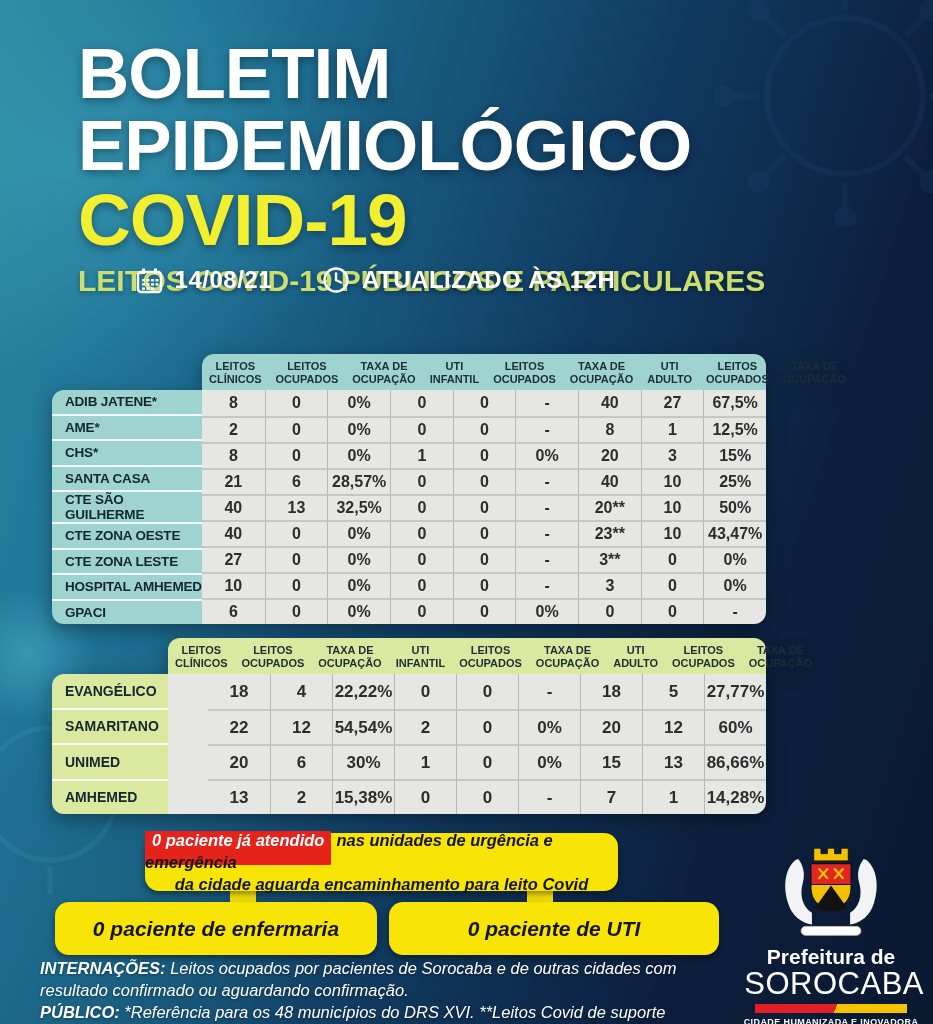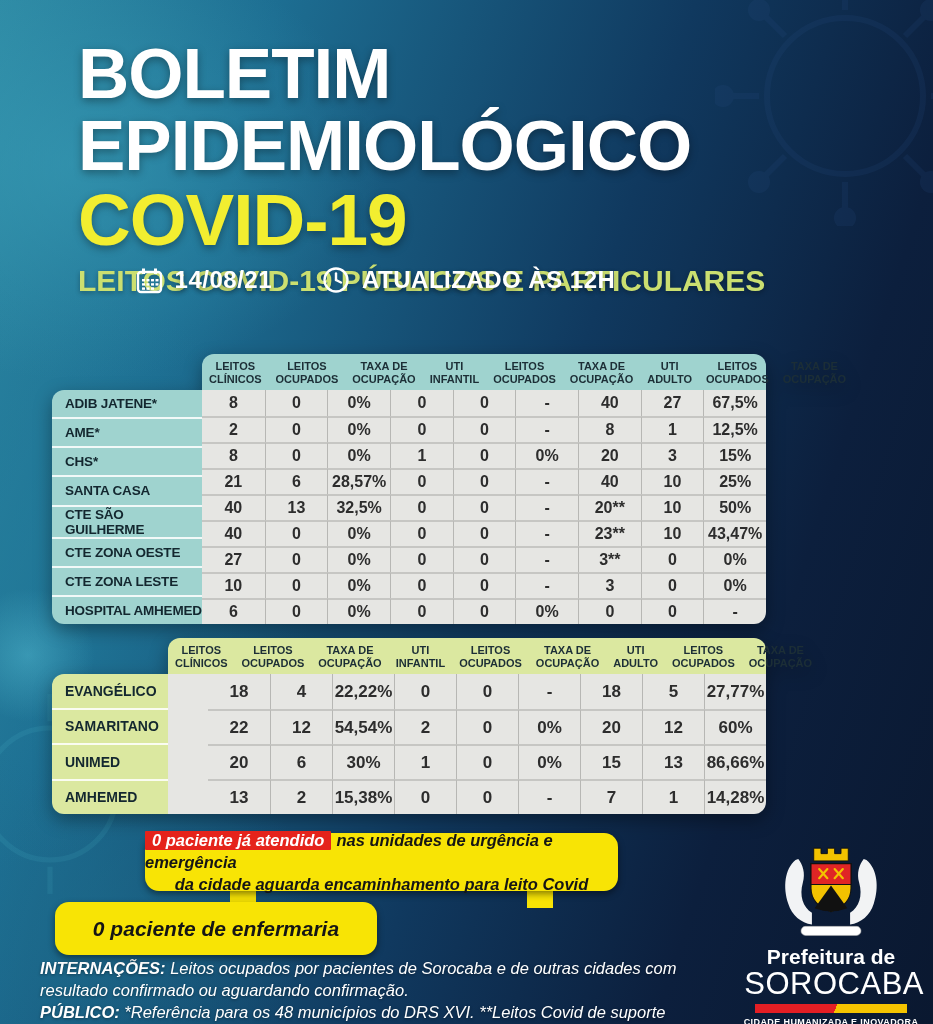--- a/index.html
+++ b/index.html
@@ -53,21 +53,21 @@
   .ptable--private .cell{font-size:17px;}
   .cell:not(:nth-child(9n+1)){border-left:1px solid #b7b7b4;}
   .cell:nth-child(n+10){border-top:2px solid #c6c6c3;}
 
   
   .callout-banner{position:absolute;left:145px;top:833px;width:473px;height:58px;
     background:var(--c-yellow,#f8e405);border-radius:14px;z-index:2;
     display:flex;flex-direction:column;justify-content:center;align-items:center;
     font-style:italic;font-weight:bold;font-size:16.5px;color:#151515;line-height:1.35;
     box-shadow:0 3px 7px rgba(0,0,0,.45);}
-  .callout-banner .chip{background:var(--c-red,#e5231b);color:#fff;padding:0 7px 1px;margin-right:5px;border-radius:1px;}
+  .callout-banner .chip{background:var(--c-red,#e5231b);color:#fff;padding:0 7px 16px;margin-right:5px;border-radius:1px;}
   .connector{position:absolute;width:26px;height:30px;background:var(--c-yellow,#f8e405);z-index:1;}
   .connector--left{left:230px;top:878px;}
   .connector--right{left:527px;top:878px;}
   .callout-box{position:absolute;top:902px;height:53px;background:var(--c-yellow,#f8e405);
     border-radius:14px;z-index:2;display:flex;align-items:center;justify-content:center;
     font-style:italic;font-weight:bold;font-size:21px;color:#151515;box-shadow:0 3px 7px rgba(0,0,0,.45);}
   .callout-box--left{left:55px;width:322px;}
   .callout-box--right{left:389px;width:330px;}
 
   
@@ -172,20 +172,21 @@
     <div class="t-body">
       <div class="t-labels">
           <div class="lcell">ADIB JATENE*</div>
           <div class="lcell">AME*</div>
           <div class="lcell">CHS*</div>
           <div class="lcell">SANTA CASA</div>
           <div class="lcell">CTE SÃO GUILHERME</div>
           <div class="lcell">CTE ZONA OESTE</div>
           <div class="lcell">CTE ZONA LESTE</div>
           <div class="lcell">HOSPITAL AMHEMED</div>
+          <div class="lcell">GPACI</div>
         </div>
       <div class="t-grid">
           <div class="cell">8</div>
           <div class="cell">0</div>
           <div class="cell">0%</div>
           <div class="cell">0</div>
           <div class="cell">0</div>
           <div class="cell">-</div>
           <div class="cell">40</div>
           <div class="cell">27</div>
@@ -326,20 +327,21 @@
     </div>
   </section>
 
   <div class="connector connector--left"></div>
   <div class="connector connector--right"></div>
   <div class="callout-banner">
     <div><span class="chip">0 paciente já atendido</span><span>nas unidades de urgência e emergência</span></div>
     <div>da cidade aguarda encaminhamento para leito Covid</div>
   </div>
   <div class="callout-box callout-box--left">0 paciente de enfermaria</div>
+  <div class="callout-box callout-box--right">0 paciente de UTI</div>
 
   <div class="notes">
     <p class="nline"><b>INTERNAÇÕES:</b><span> Leitos ocupados por pacientes de Sorocaba e de outras cidades com resultado confirmado ou aguardando confirmação.</span></p>
     <p class="nline"><b>PÚBLICO:</b><span> *Referência para os 48 municípios do DRS XVI. **Leitos Covid de suporte ventilatório avançado.</span></p>
   </div>
 
   <div class="logo">
     <svg class="crest" width="122" height="100" viewBox="0 0 122 110">
       <path d="M22,22 C10,32 8,52 14,70 C18,83 28,91 40,93 L40,80 C30,74 26,61 30,47 C33,37 30,27 25,21 Z" fill="#fff" opacity=".95"></path>
       <path d="M100,22 C112,32 114,52 108,70 C104,83 94,91 82,93 L82,80 C92,74 96,61 92,47 C89,37 92,27 97,21 Z" fill="#fff" opacity=".95"></path>

